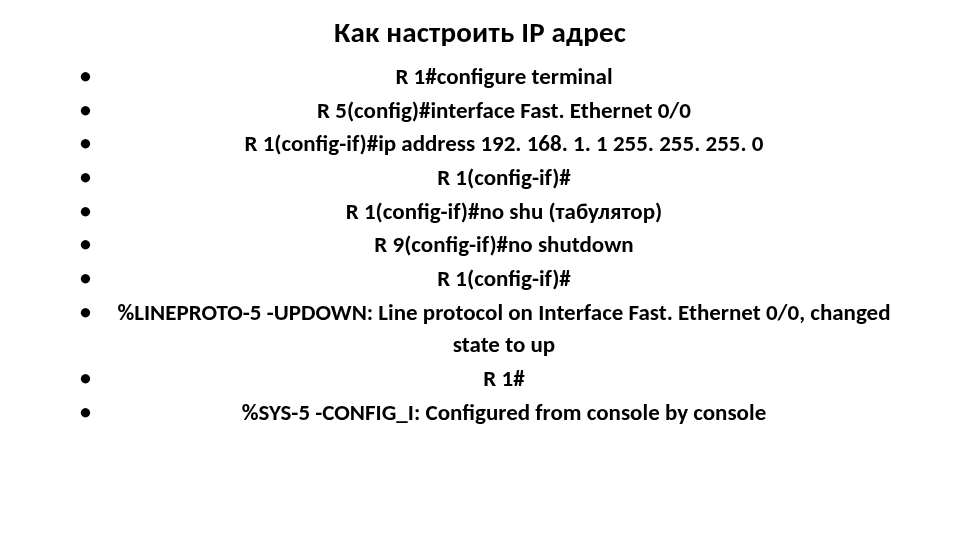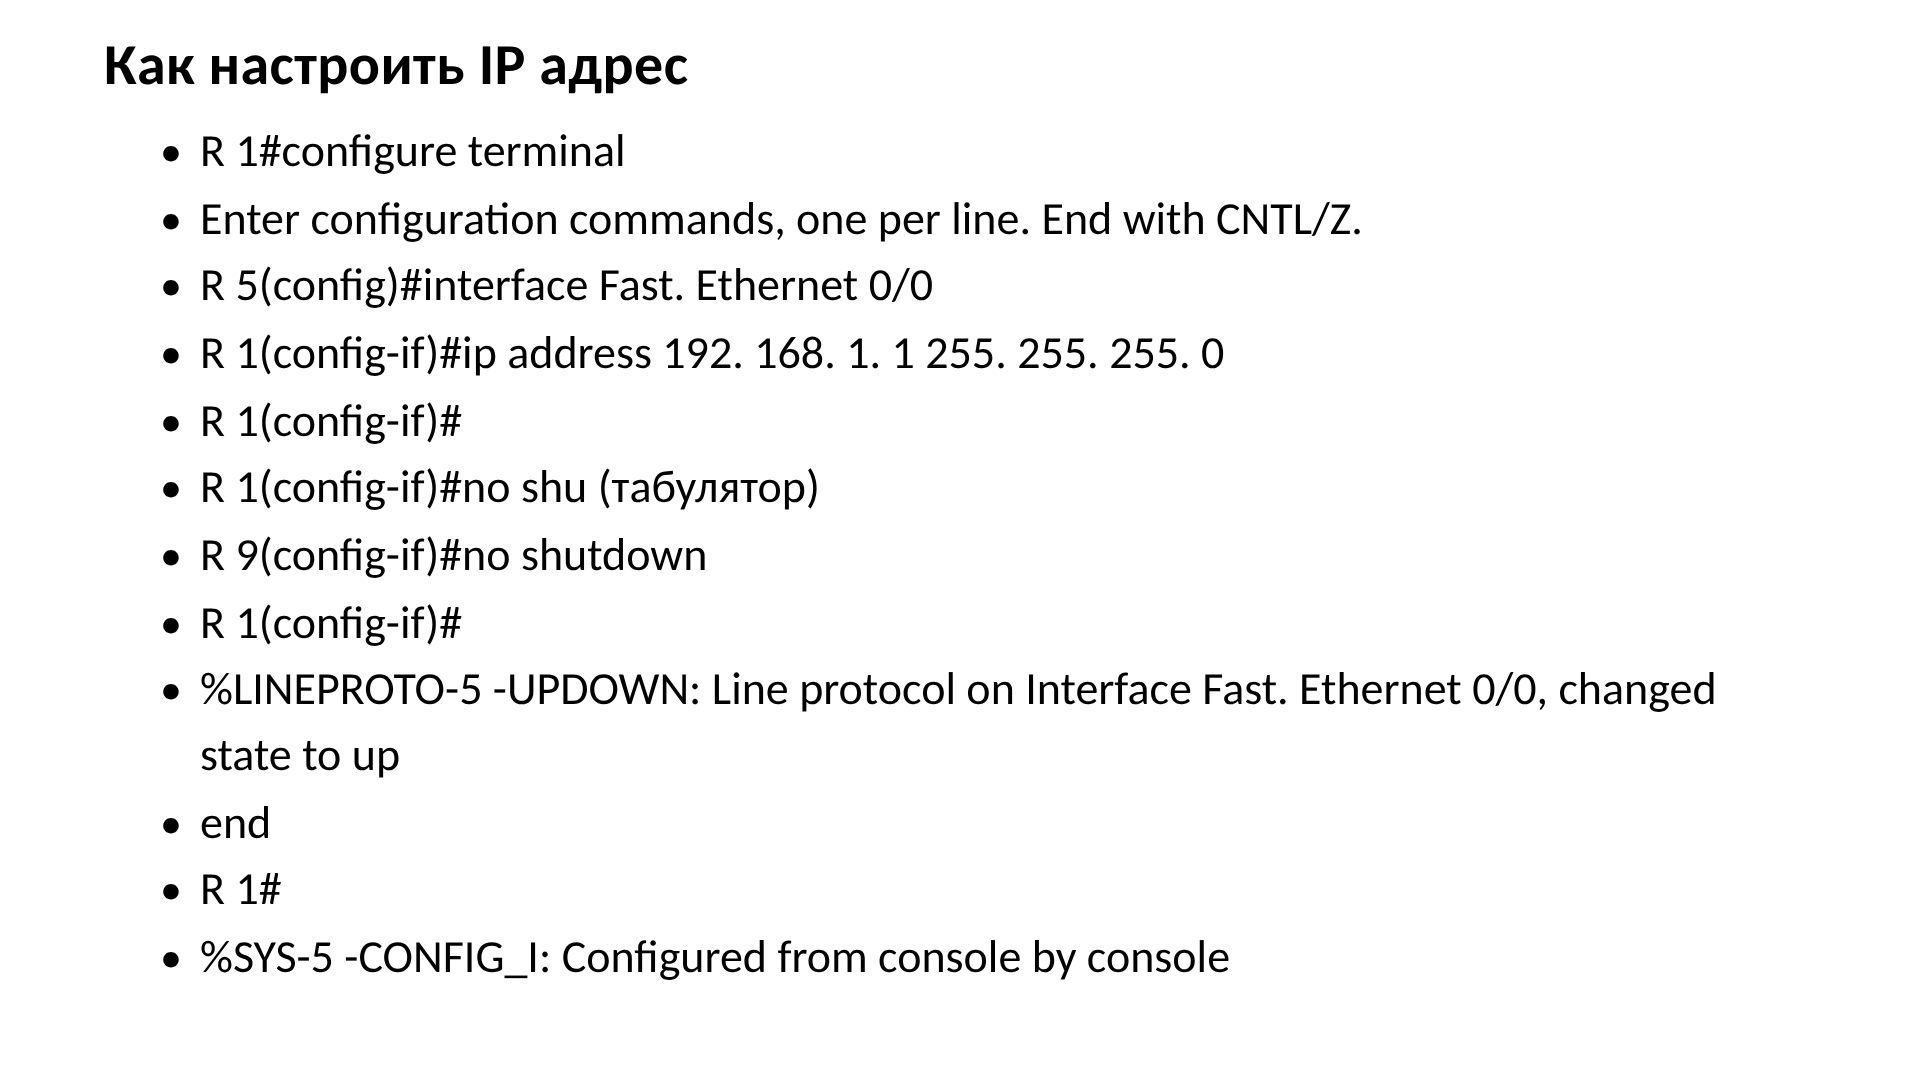--- a/index.html
+++ b/index.html
@@ -1,33 +1,34 @@
 <!DOCTYPE html>
 <html><head>
   <meta charset="utf-8">
   <style>
-    * { margin: 0; padding: 0; box-sizing: border-box; }
+    * { margin: 0; padding: 0; box-sizing: border-box; text-align: center; }
     body {
       width: 960px;
       height: 540px;
       background: #ffffff;
       font-family: Calibri, "Segoe UI", Arial, sans-serif;
       color: #000000;
       padding: 14px 52px 0 52px;
       overflow: hidden;
     }
     .title {
       font-size: 29px;
       font-weight: 700;
       margin-bottom: 10px;
       letter-spacing: 0.2px;
     }
     ul.bullets {
       list-style: none;
       padding-left: 28px;
+      font-weight: bold;
     }
     ul.bullets li {
       position: relative;
       font-size: 23px;
       line-height: 1.42;
       padding-left: 20px;
       margin-bottom: 1px;
     }
     ul.bullets li::before {
       content: "•";
@@ -37,24 +38,22 @@
       font-size: 22px;
     }
   </style>
 </head>
 <body>
 
 <h1 class="title">Как настроить IP адрес</h1>
 
 <ul class="bullets">
   <li>R 1#configure terminal</li>
-  <li>Enter configuration commands, one per line. End with CNTL/Z.</li>
   <li>R 5(config)#interface Fast. Ethernet 0/0</li>
   <li>R 1(config-if)#ip address 192. 168. 1. 1 255. 255. 255. 0</li>
   <li>R 1(config-if)#</li>
   <li>R 1(config-if)#no shu (табулятор)</li>
   <li>R 9(config-if)#no shutdown</li>
   <li>R 1(config-if)#</li>
   <li>%LINEPROTO-5 -UPDOWN: Line protocol on Interface Fast. Ethernet 0/0, changed state to up</li>
-  <li>end</li>
   <li>R 1#</li>
   <li>%SYS-5 -CONFIG_I: Configured from console by console</li>
 </ul>
 
 </body></html>

